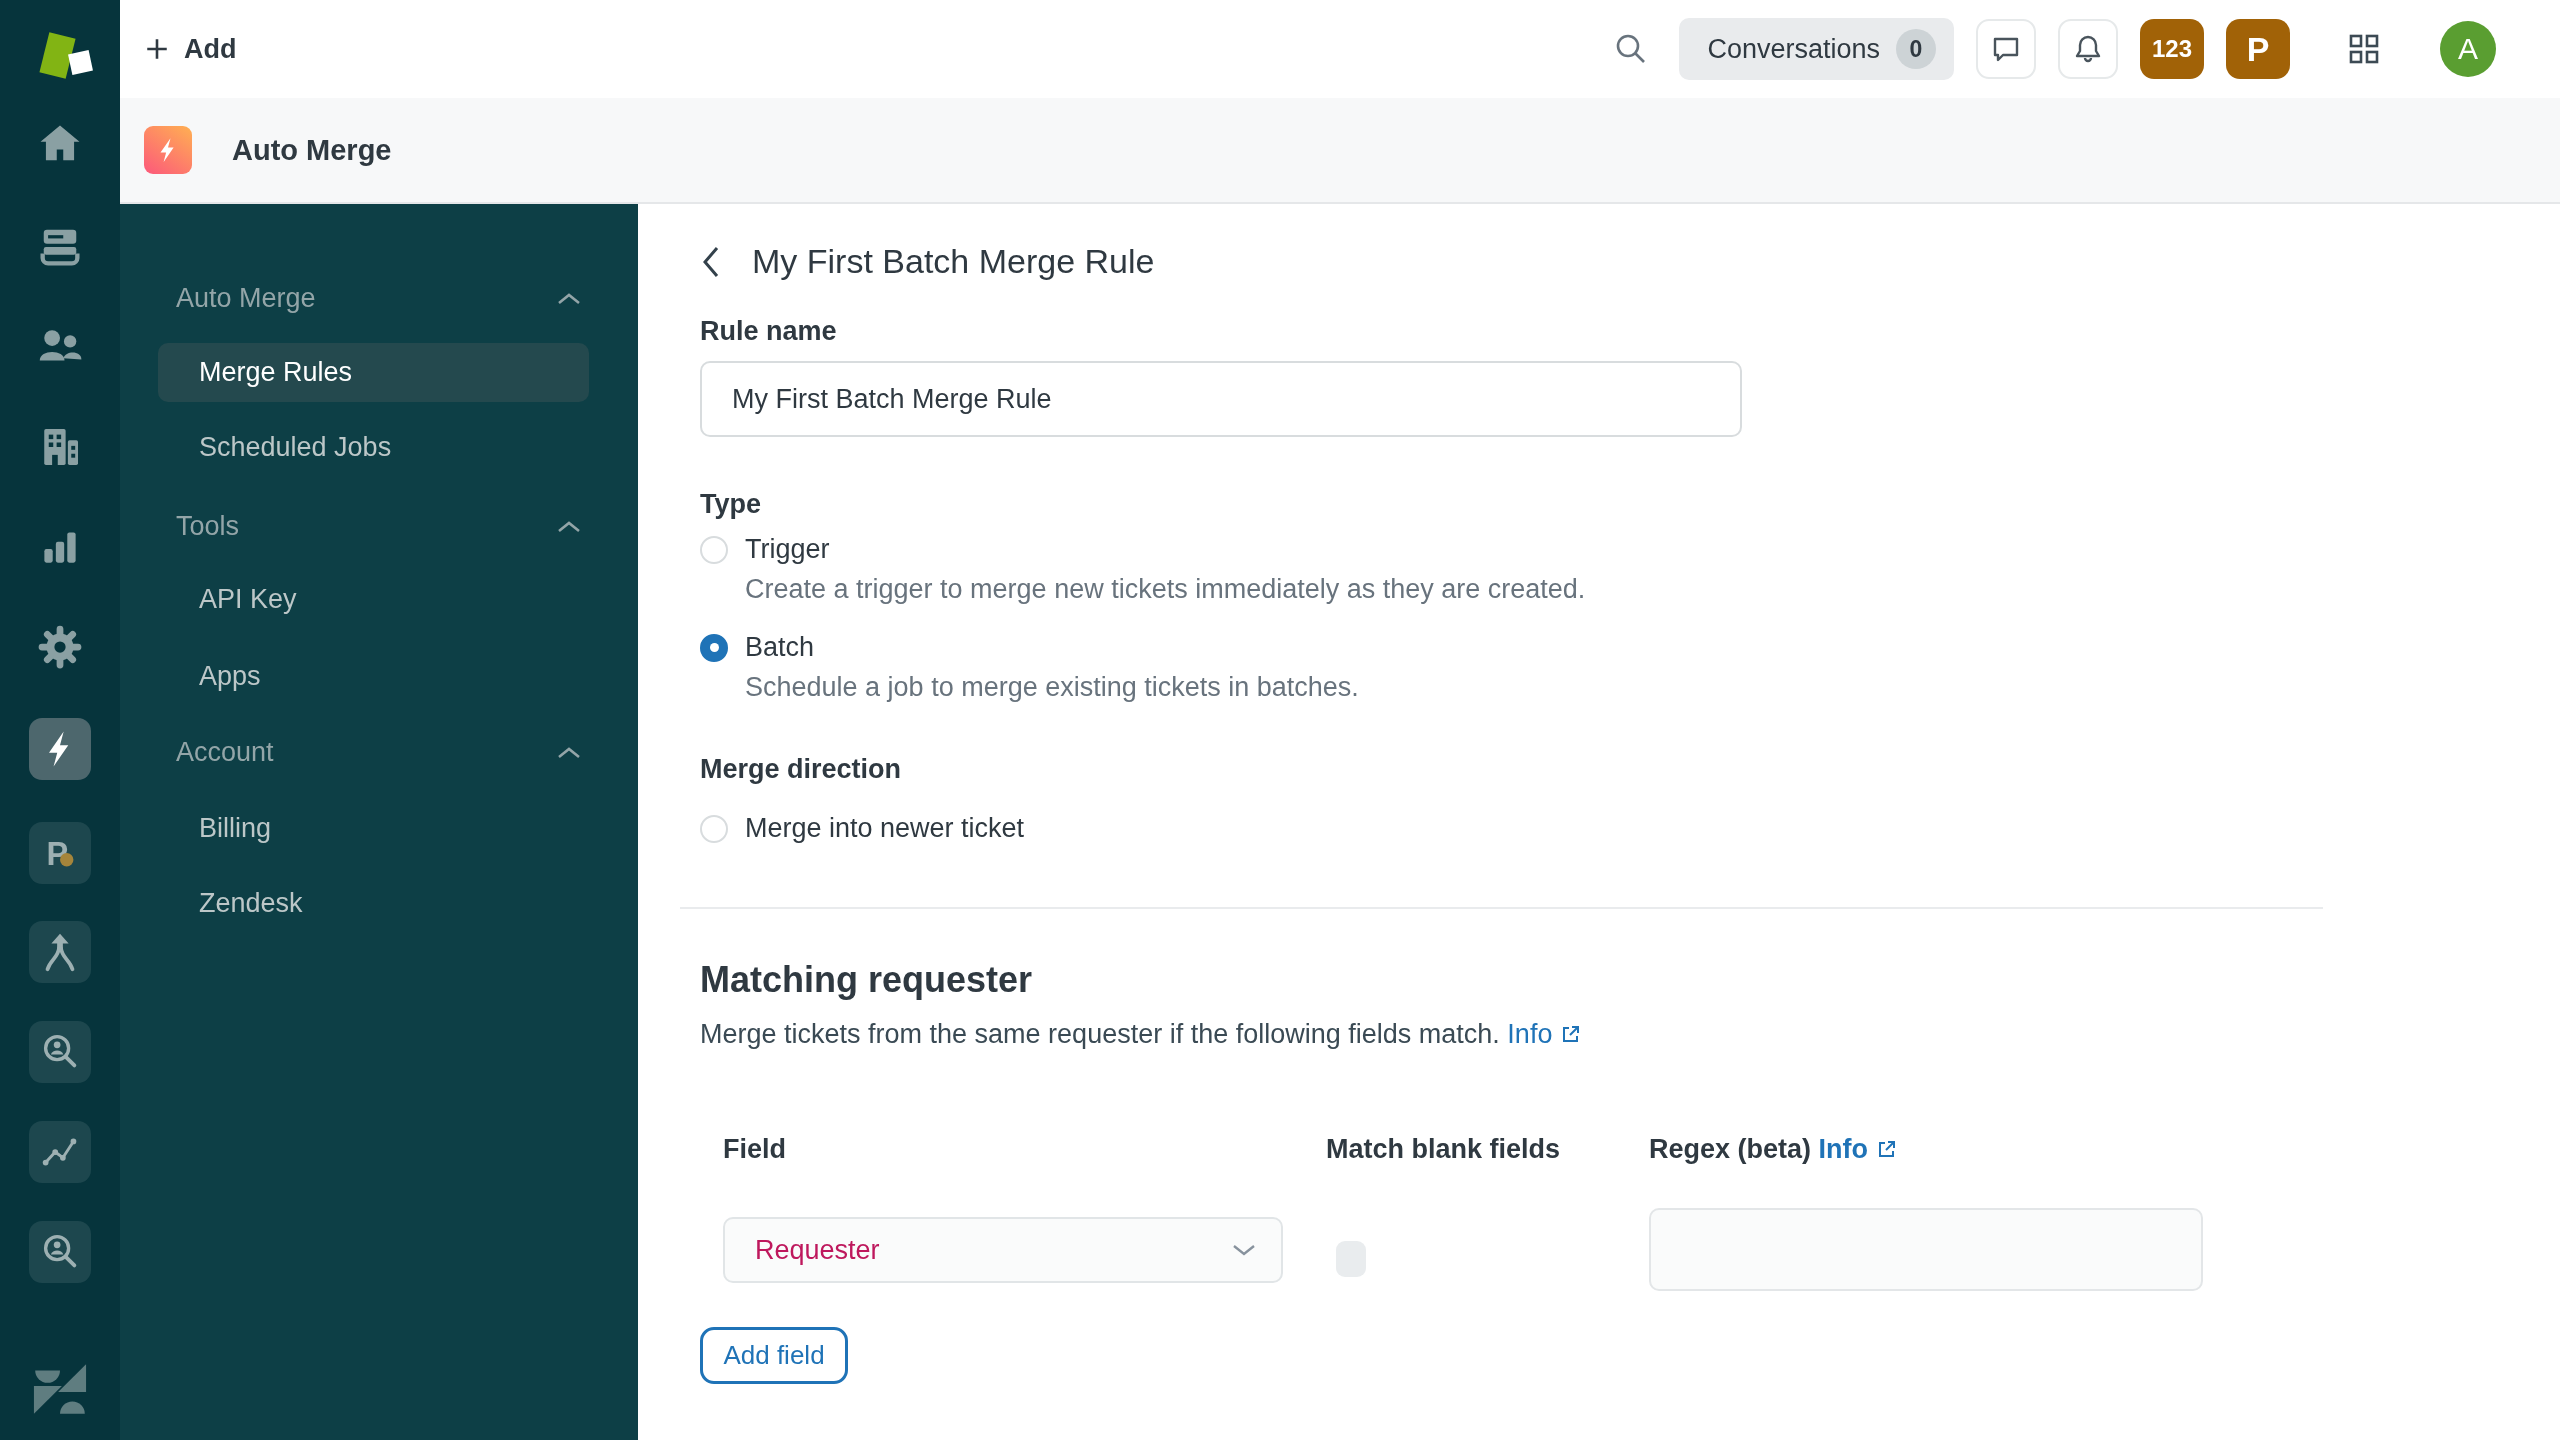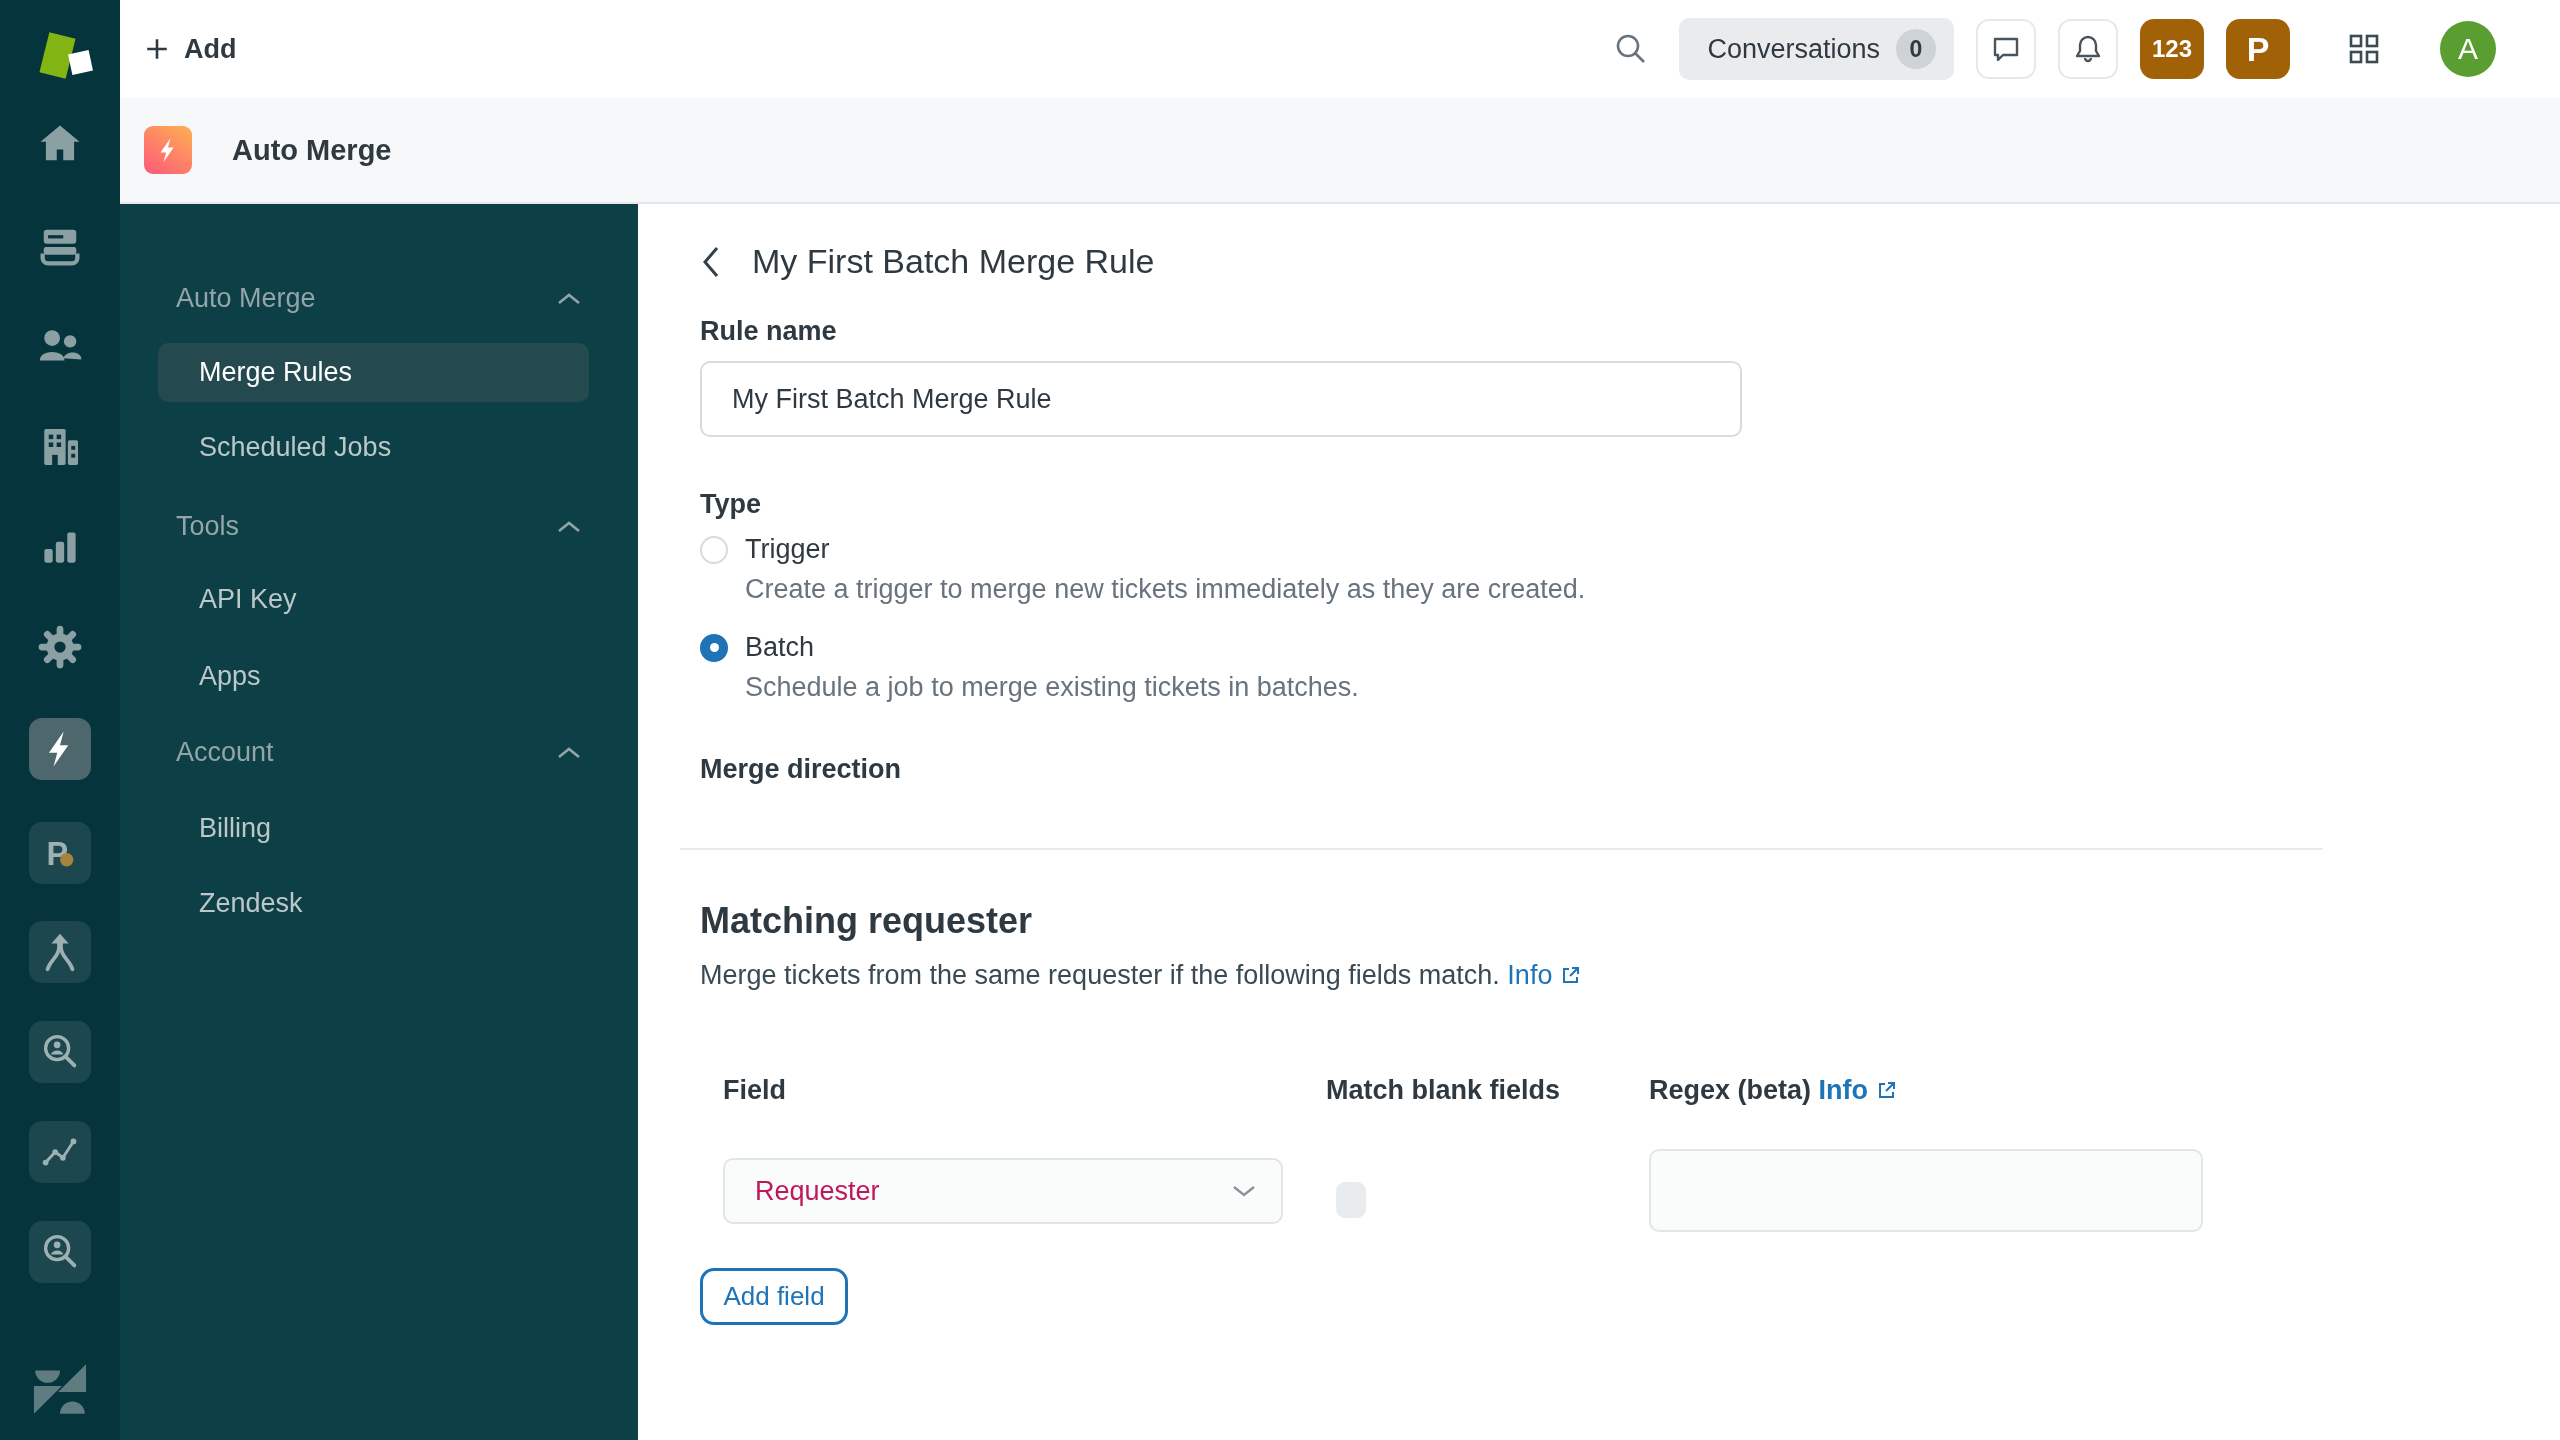--- a/index.html
+++ b/index.html
@@ -341,20 +341,24 @@
   <div class="option" style="margin-bottom:0">
     <div class="radio-row">
       <div class="radio" data-checked="true"></div>
       <div class="radio-label">Batch</div>
     </div>
     <div class="radio-desc">Schedule a job to merge existing tickets in batches.</div>
   </div>
 
   <div class="field-label" style="margin-top:51px;margin-bottom:28px">Merge direction</div>
 
+  <div class="radio-row">
+    <div class="radio" data-checked="false"></div>
+    <div class="radio-label">Merge into newer ticket</div>
+  </div>
 
   <div class="divider"></div>
 
   <div class="h2">Matching requester</div>
   <div class="para">
     <span>Merge tickets from the same requester if the following fields match.</span>
     <a class="link" href="#"><span>Info</span><svg class="ext-ic" width="22" height="22" viewBox="0 0 22 22">
           <path d="M9 5 H4 v13 h13 v-5 M12 4 h6 v6 M18 4 L10 12" fill="none" stroke="#1f73b7" stroke-width="2"></path>
         </svg></a>
   </div>

